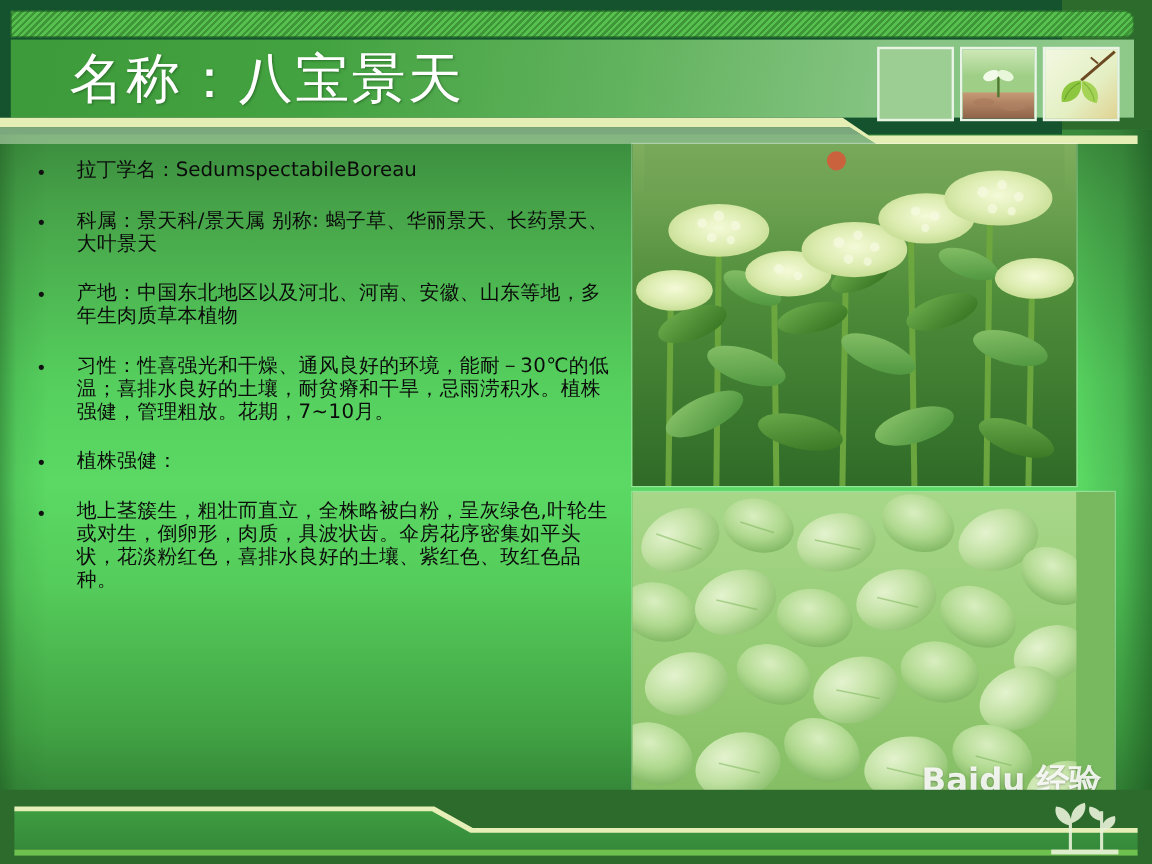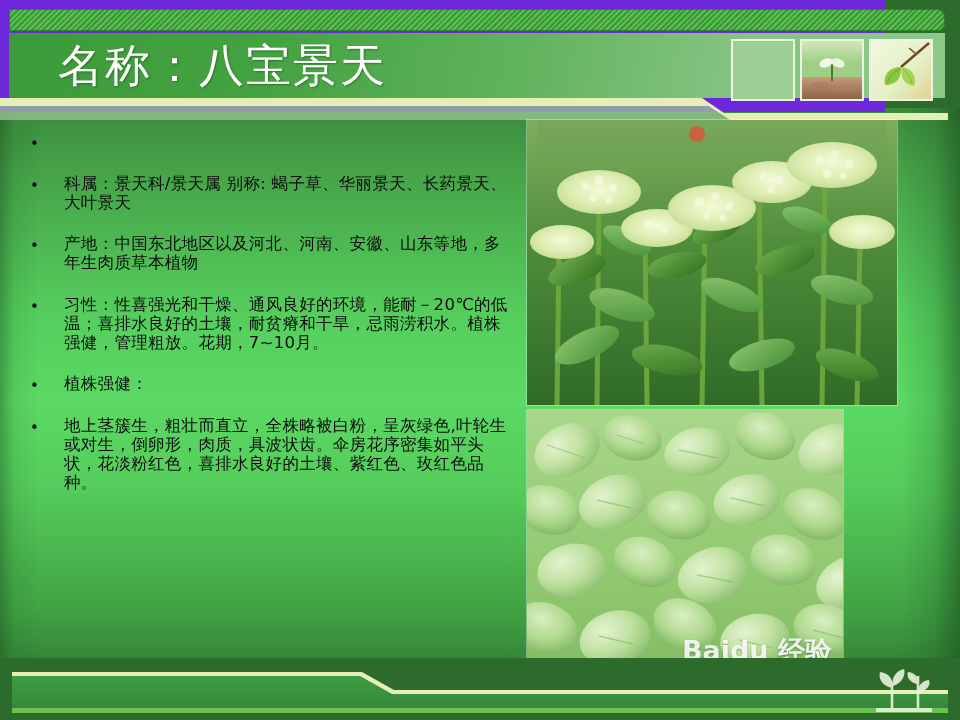--- a/index.html
+++ b/index.html
@@ -37,21 +37,21 @@
       rgba(20,70,25,.10) 14px,
       rgba(20,70,25,0) 40px,
       rgba(20,70,25,0) 900px,
       rgba(20,70,25,.18) 935px,
       rgba(20,70,25,.55) 960px);
   }
 
   
   .hdr-outer{
     position:absolute;left:0;top:0;width:885px;height:112px;
-    background:#6d28d9;
+    background:#14532d;
   }
   .hatch{
     position:absolute;left:9px;top:9px;width:936px;height:22px;
     border-radius:0 8px 8px 0;
     background:
       repeating-linear-gradient(135deg,
         #57c14f 0px,#57c14f 2px,
         #3e9638 2px,#3e9638 4px);
     box-shadow:inset 0 0 0 1px rgba(30,90,30,.55);
   }
@@ -119,21 +119,21 @@
   }
   .btext.lat{letter-spacing:0;}
 
   
   .photo{
     position:absolute;overflow:hidden;
     box-shadow:0 0 0 1px rgba(255,255,255,.35);
   }
   #photo-top{left:527px;top:120px;width:370px;height:285px;
     background:#4f8f3b;}
-  #photo-bottom{left:527px;top:410px;width:316px;height:296px;
+  #photo-bottom{left:527px;top:410px;width:402px;height:296px;
     background:#78b85f;}
 
   .wm{
     position:absolute;right:8px;bottom:12px;
     text-align:center;color:rgba(255,255,255,.88);
     text-shadow:0 1px 2px rgba(0,0,0,.3);
     font-family:"DejaVu Sans","Liberation Sans",sans-serif;
     pointer-events:none;
   }
   .wm-main{font-size:27px;font-weight:bold;letter-spacing:0px;line-height:1;}
@@ -200,35 +200,36 @@
       <path d="M0 0 L700 0 L722 16 L960 16 L960 22 L738 22 L716 7 L0 7 Z" fill="#2d6b2d" opacity="0"></path>
       <path d="M0 0 L702 0 L724 15 L948 15 L948 22 L730 22 L708 8 L0 8 Z" fill="#e5eeb4"></path>
       <path d="M0 8 L708 8 L730 22 L0 22 Z" fill="#9ec498" opacity=".75"></path>
     </svg>
   </div>
 
   <div class="content">
 
     <div class="bullet-row">
       <span class="dot">•</span>
+      <span class="btext lat">拉丁学名：SedumspectabileBoreau</span>
     </div>
 
     <div class="bullet-row">
       <span class="dot">•</span>
       <span class="btext">科属：景天科/景天属 别称: 蝎子草、华丽景天、长药景天、大叶景天</span>
     </div>
 
     <div class="bullet-row">
       <span class="dot">•</span>
       <span class="btext">产地：中国东北地区以及河北、河南、安徽、山东等地，多年生肉质草本植物</span>
     </div>
 
     <div class="bullet-row">
       <span class="dot">•</span>
-      <span class="btext">习性：性喜强光和干燥、通风良好的环境，能耐－20℃的低温；喜排水良好的土壤，耐贫瘠和干旱，忌雨涝积水。植株强健，管理粗放。花期，7~10月。</span>
+      <span class="btext">习性：性喜强光和干燥、通风良好的环境，能耐－30℃的低温；喜排水良好的土壤，耐贫瘠和干旱，忌雨涝积水。植株强健，管理粗放。花期，7~10月。</span>
     </div>
 
     <div class="bullet-row">
       <span class="dot">•</span>
       <span class="btext">植株强健：</span>
     </div>
 
     <div class="bullet-row">
       <span class="dot">•</span>
       <span class="btext">地上茎簇生，粗壮而直立，全株略被白粉，呈灰绿色,叶轮生或对生，倒卵形，肉质，具波状齿。伞房花序密集如平头状，花淡粉红色，喜排水良好的土壤、紫红色、玫红色品种。</span>

